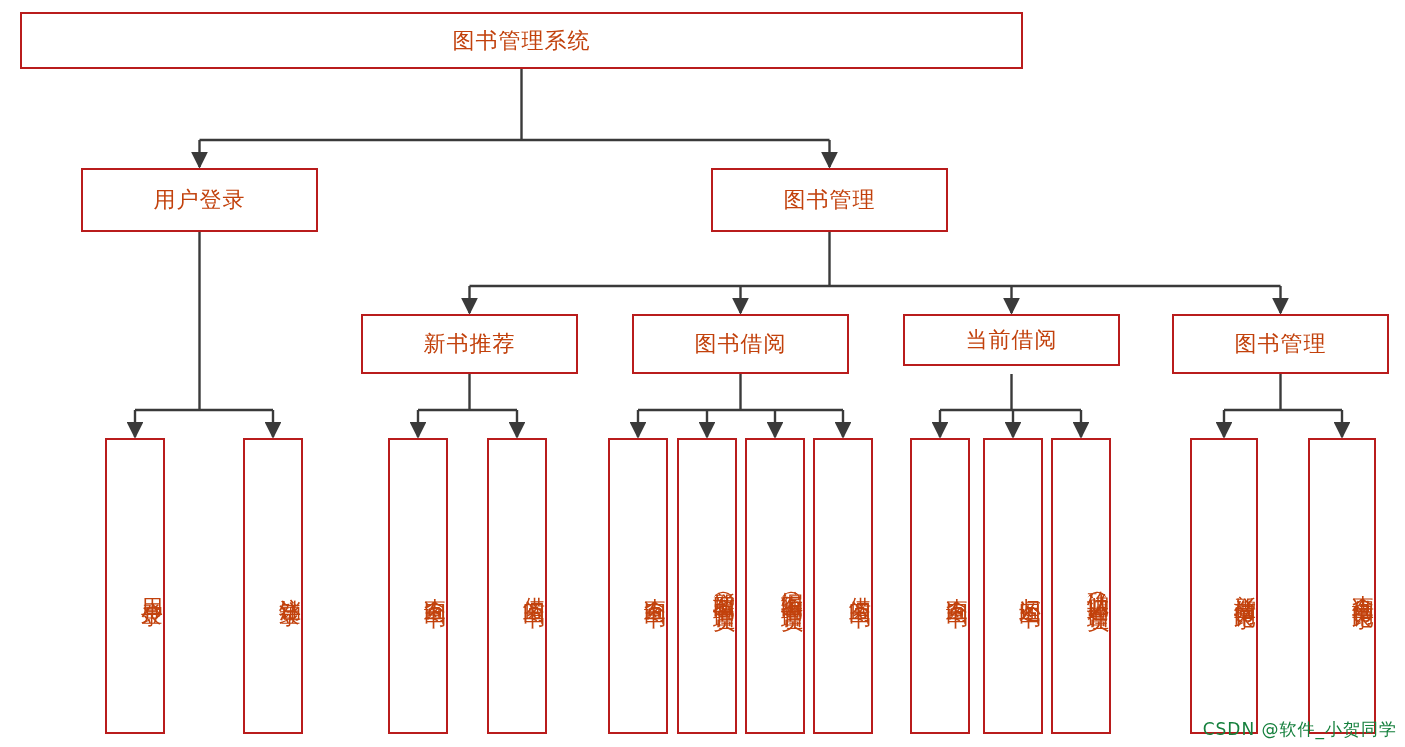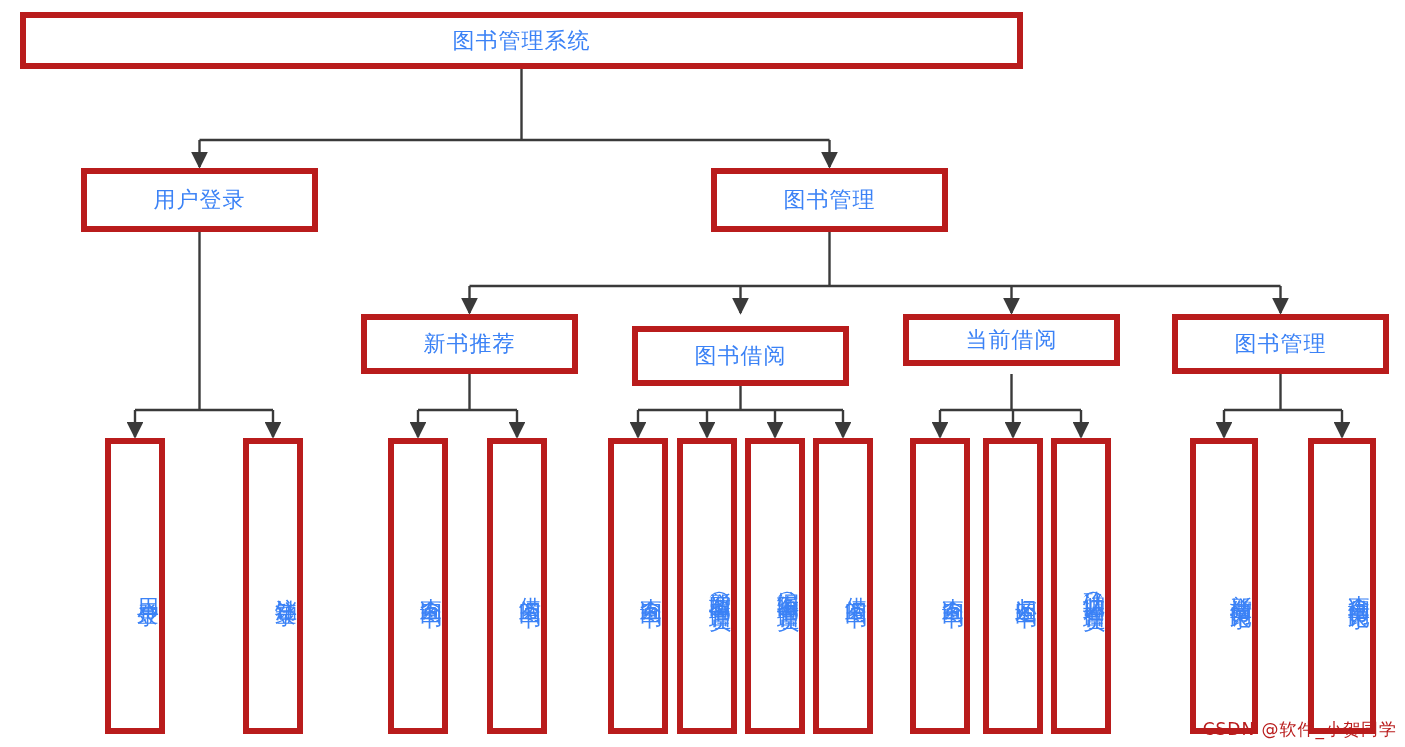--- a/index.html
+++ b/index.html
@@ -1,29 +1,29 @@
 <!DOCTYPE html>
 <html><head>
 <meta charset="utf-8">
 <style>
   html,body{margin:0;padding:0;background:#ffffff;}
   body{width:1405px;height:747px;overflow:hidden;
        font-family:"DejaVu Sans","Liberation Sans",sans-serif;}
   #diagram{position:relative;width:1405px;height:747px;background:#fff;}
   svg.edges{position:absolute;left:0;top:0;width:1405px;height:747px;}
   .node{position:absolute;box-sizing:border-box;background:#ffffff;
-        border:6px solid #b91c1c;display:flex;align-items:center;
-        justify-content:center;color:#3b82f6;}
+        border:2px solid #b91c1c;display:flex;align-items:center;
+        justify-content:center;color:#c2410c;}
   .node.h{font-size:22px;letter-spacing:1px;}
   .node.v{writing-mode:vertical-rl;text-orientation:upright;
           font-size:22px;letter-spacing:3px;padding:8px 0;
           align-items:flex-start;justify-content:center;}
   .node.v .txt{writing-mode:vertical-rl;text-orientation:upright;
                letter-spacing:3px;line-height:1;}
-  .wm{position:absolute;right:8px;bottom:6px;font-size:17px;color:#b91c1c;
+  .wm{position:absolute;right:8px;bottom:6px;font-size:17px;color:#15803d;
       letter-spacing:1px;white-space:nowrap;}
 </style>
 </head>
 <body>
 
 <div id="diagram">
 
   <svg class="edges" viewBox="0 0 1405 747" xmlns="http://www.w3.org/2000/svg">
     <defs>
       <marker id="arrow" viewBox="0 0 10 10" refX="9" refY="5" markerWidth="7" markerHeight="7" orient="auto-start-reverse">
@@ -76,21 +76,21 @@
     </div>
 
   <div class="node h" style="left: 361px; top: 314px; width: 217px; height: 60px;">
       <span class="txt">新书推荐</span>
     </div>
 
   <div class="node h" style="left: 711px; top: 168px; width: 237px; height: 64px;">
       <span class="txt">图书管理</span>
     </div>
 
-  <div class="node h" style="left: 632px; top: 314px; width: 217px; height: 60px; margin-top: 12px;">
+  <div class="node h" style="left: 632px; top: 314px; width: 217px; height: 60px;">
       <span class="txt">图书借阅</span>
     </div>
 
   <div class="node h" style="left: 903px; top: 314px; width: 217px; height: 52px;">
       <span class="txt">当前借阅</span>
     </div>
 
   <div class="node h" style="left: 1172px; top: 314px; width: 217px; height: 60px;">
       <span class="txt">图书管理</span>
     </div>

